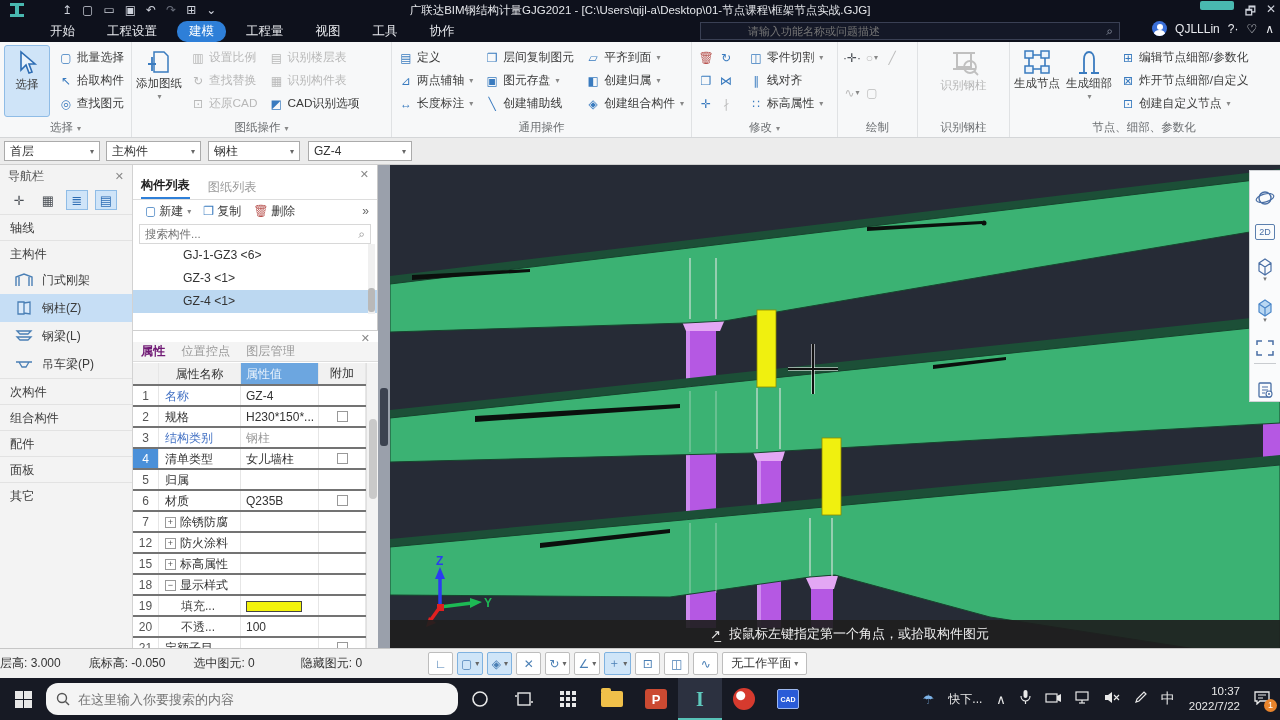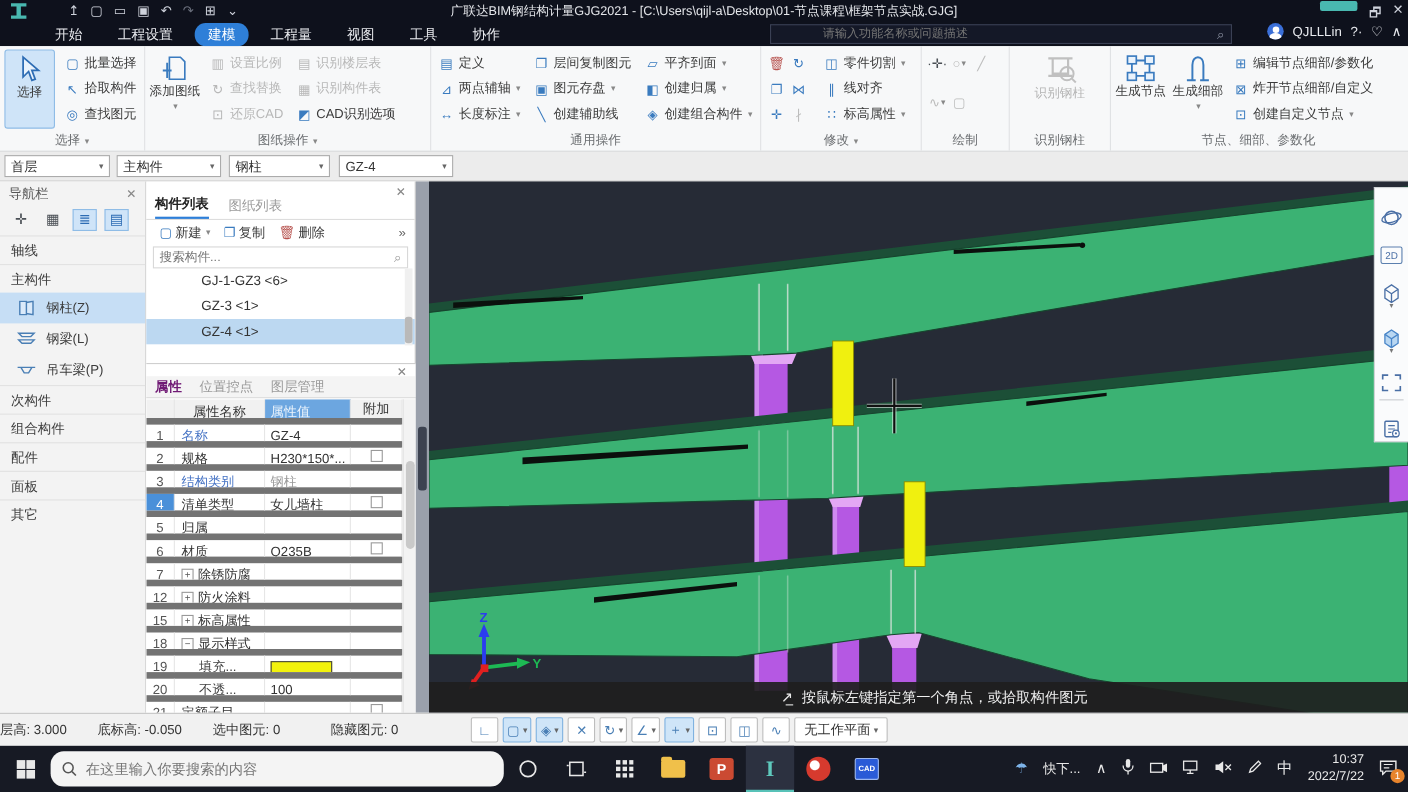--- a/index.html
+++ b/index.html
@@ -78,21 +78,21 @@
   .citem { height:23px; line-height:23px; padding-left:50px; font-size:12.2px; color:#333; cursor:default; }
   .citem.sel { background:#bcd8f1; }
   .vscroll { position:absolute; right:2px; top:0; width:7px; height:70px; background:#f0f0f0; }
   .vthumb { position:absolute; right:0; width:7px; border-radius:3px; background:#b9b9b9; }
 
   .propsect { position:absolute; left:0; top:165px; width:245px; height:318px; border-top:1px solid #cfcfcf; background:#fff; }
   .ptabs { display:flex; align-items:center; height:20px; gap:16px; padding-left:8px; background:#f4f4f4; border-bottom:1px solid #ddd; margin-top:11px; }
   .ptab { color:#9a9a9a; font-size:12.2px; cursor:default; }
   .ptab.active { color:#701a75; font-weight:bold; }
   .ptable { position:absolute; left:0; top:32px; bottom:0; width:233px; overflow:hidden; font-size:12px; }
-  .prow { display:flex; height:21px; line-height:21px; border-bottom:6px solid #737373; }
+  .prow { display:flex; height:21px; line-height:21px; border-bottom:2px solid #737373; }
   .prow.head { height:23px; line-height:23px; background:#f1f1f1; font-size:12px; color:#333; }
   .pc { border-right:1px solid #e6e6e6; overflow:hidden; white-space:nowrap; }
   .c-num { width:26px; text-align:center; color:#555; }
   .c-name { width:82px; padding-left:6px; }
   .c-val { width:78px; padding-left:5px; }
   .c-add { width:47px; display:flex; align-items:center; justify-content:center; }
   .head .c-val { background:#6ca6e0; color:#eaf3fc; }
   .head .c-name { text-align:center; padding-left:0; }
   .c-num.sel { background:#4a90d9; color:#fff; }
   .bluek { color:#4472c4; }
@@ -441,20 +441,26 @@
           <span class="px">✕</span>
         </div>
       <div class="navicons">
         <span class="nico">✛</span>
         <span class="nico">▦</span>
         <span class="nico on">≣</span>
         <span class="nico on">▤</span>
       </div>
       <div class="navsec">轴线</div>
       <div class="navsec">主构件</div>
+      <div class="navchild">
+        <svg width="20" height="14" viewBox="0 0 20 14">
+            <path d="M2 13V4l8-3 8 3v9M5 4v9M15 4v9" fill="none" stroke="#4a7fb5" stroke-width="1.4"></path>
+          </svg>
+        <span>门式刚架</span>
+      </div>
       <div class="navchild sel">
         <svg width="20" height="14" viewBox="0 0 20 14">
             <path d="M4 1h6v12H4zM10 2l6-1v12l-6-1" fill="#dbeafa" stroke="#4a7fb5" stroke-width="1.3"></path>
           </svg>
         <span>钢柱(Z)</span>
       </div>
       <div class="navchild">
         <svg width="20" height="14" viewBox="0 0 20 14">
             <path d="M3 4h14l-3 3H6zM3 10h14l-3 3H6z" transform="translate(0,-2)" fill="none" stroke="#4a7fb5" stroke-width="1.3"></path>
           </svg>

